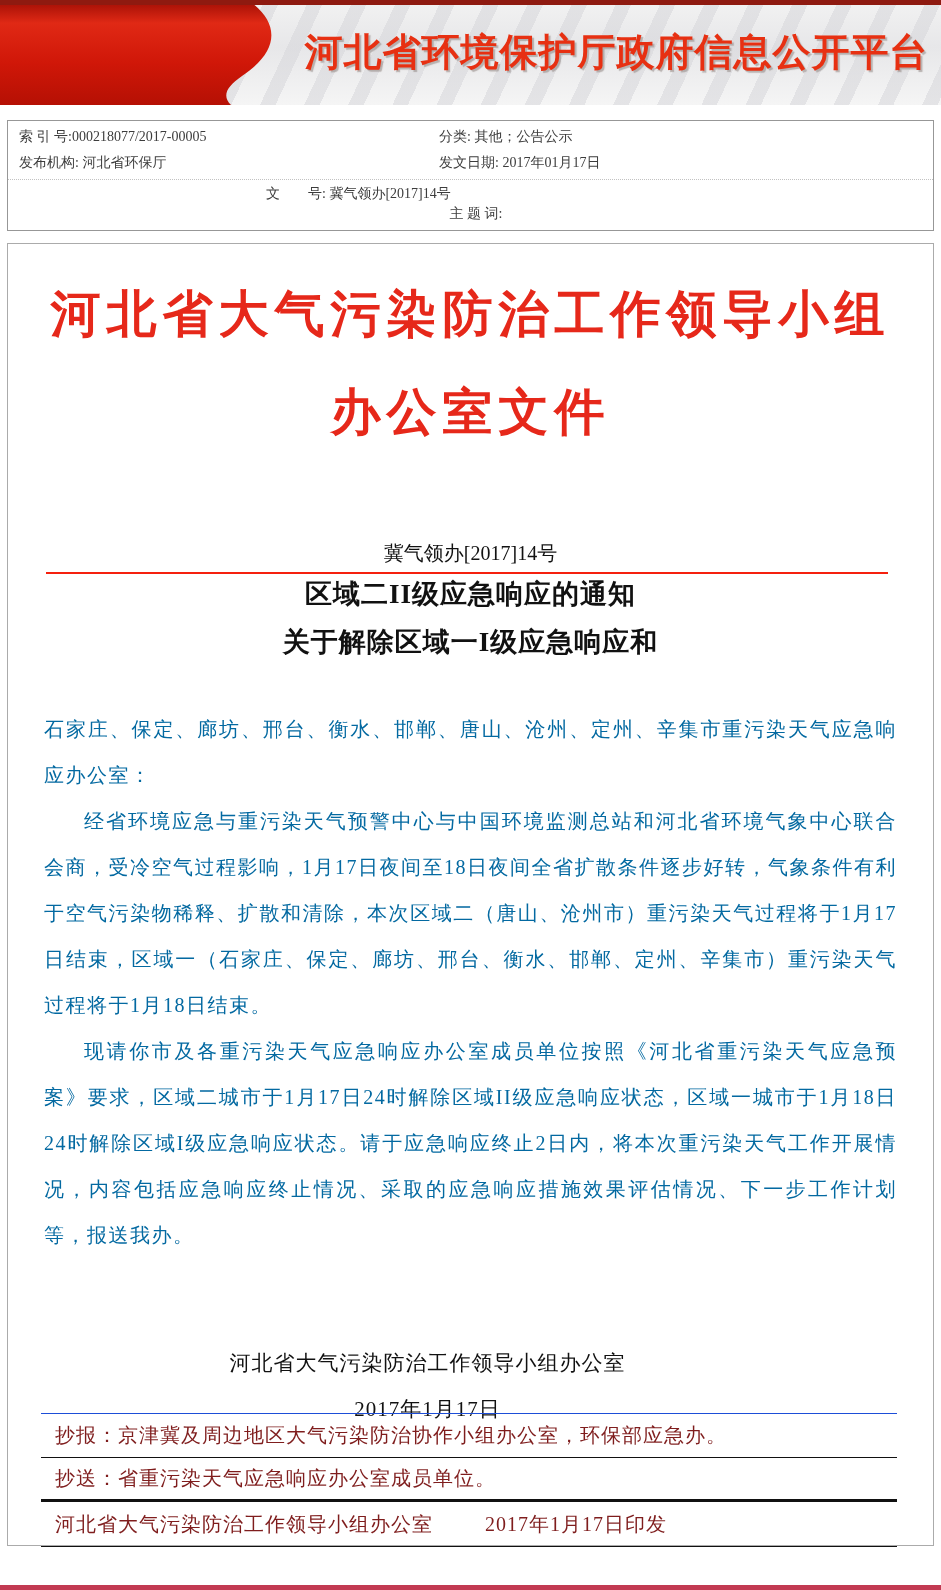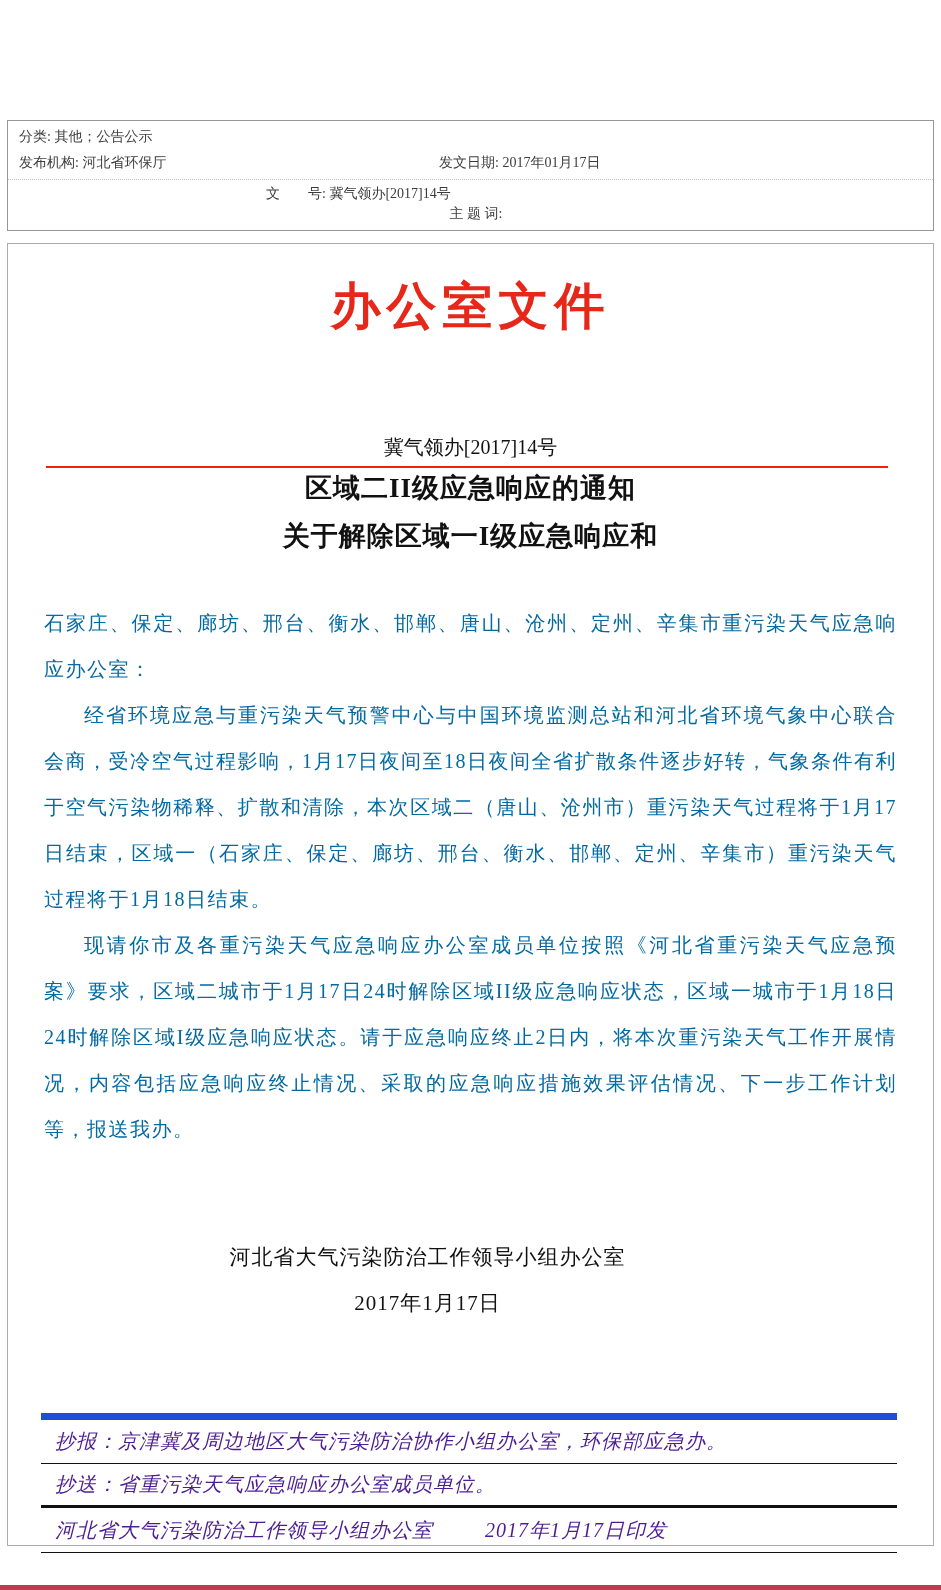--- a/index.html
+++ b/index.html
@@ -45,50 +45,67 @@
   .doc-title.t1{margin-top:8px;}
   .body-text{margin:44px 36px 0 36px;font-size:20px;line-height:46px;letter-spacing:1.5px;
              text-align:justify;color:#0369a1;}
   .body-text p{margin:0;}
   .body-text p.indent{text-indent:2em;}
   .sign-block{margin-top:82px;text-align:center;padding-right:86px;
               font-size:21px;line-height:46px;color:#111;letter-spacing:1px;}
 
   
   .doc-footer{position:absolute;top:1169px;left:33px;right:36px;
-              border-top:7px solid #1d4ed8;font-size:20px;color:#4c1d95;font-style:italic;}
+              border-top:1px solid #1d4ed8;font-size:20px;color:#7f1d1d;}
   .f-row{display:flex;align-items:center;padding-left:14px;letter-spacing:1px;}
   .f-row.r1{height:43px;border-bottom:1px solid #111;}
   .f-row.r2{height:41px;border-bottom:3px solid #111;text-align:center;}
   .f-row.r3{height:44px;border-bottom:1px solid #111;}
   .f-gap{display:inline-block;width:52px;}
 
   .bottom-strip{position:absolute;top:1585px;left:0;width:941px;height:5px;background:#c23a52;}
 </style>
 </head>
 <body>
 
 <div id="page">
 
+  <div class="banner">
+    <svg class="banner-redshape" viewBox="0 0 300 105" preserveAspectRatio="none" width="300" height="105">
+      <defs>
+        <linearGradient id="redg" x1="0" y1="0" x2="0" y2="1">
+          <stop offset="0" stop-color="#9e0d04"></stop>
+          <stop offset="0.22" stop-color="#e02915"></stop>
+          <stop offset="0.6" stop-color="#d01708"></stop>
+          <stop offset="1" stop-color="#b51004"></stop>
+        </linearGradient>
+      </defs>
+      <path d="M0,0 L248,0 C282,24 278,52 242,76 C226,87 222,96 231,105 L0,105 Z" fill="url(#redg)"></path>
+    </svg>
+    <div class="banner-topline"></div>
+    <div class="banner-title">河北省环境保护厅政府信息公开平台</div>
+  </div>
 
   <div class="meta">
     <div class="meta-row">
+      <div class="meta-cell-l"><span class="meta-label">索 引 号:</span><span>000218077/2017-00005</span></div>
       <div class="meta-cell-r"><span class="meta-label">分类:</span><span> 其他；公告公示</span></div>
     </div>
     <div class="meta-row">
       <div class="meta-cell-l"><span class="meta-label">发布机构:</span><span> 河北省环保厅</span></div>
       <div class="meta-cell-r"><span class="meta-label">发文日期:</span><span> 2017年01月17日</span></div>
     </div>
     <div class="meta-row dotted">
       <div class="meta-cell-l"><span class="meta-label">文　　号:</span><span> 冀气领办[2017]14号</span></div>
       <div class="meta-cell-r"><span class="meta-label">主 题 词:</span><span></span></div>
     </div>
   </div>
 
   <div class="doc">
+    <div class="agency-line l1">河北省大气污染防治工作领导小组</div>
     <div class="agency-line l2">办公室文件</div>
 
     <div class="doc-number">冀气领办[2017]14号</div>
     <div class="red-divider"></div>
 
     <div class="doc-title t2">区域二II级应急响应的通知</div>
     <div class="doc-title t1">关于解除区域一I级应急响应和</div>
 
     <div class="body-text">
       <p>石家庄、保定、廊坊、邢台、衡水、邯郸、唐山、沧州、定州、辛集市重污染天气应急响应办公室：</p>

